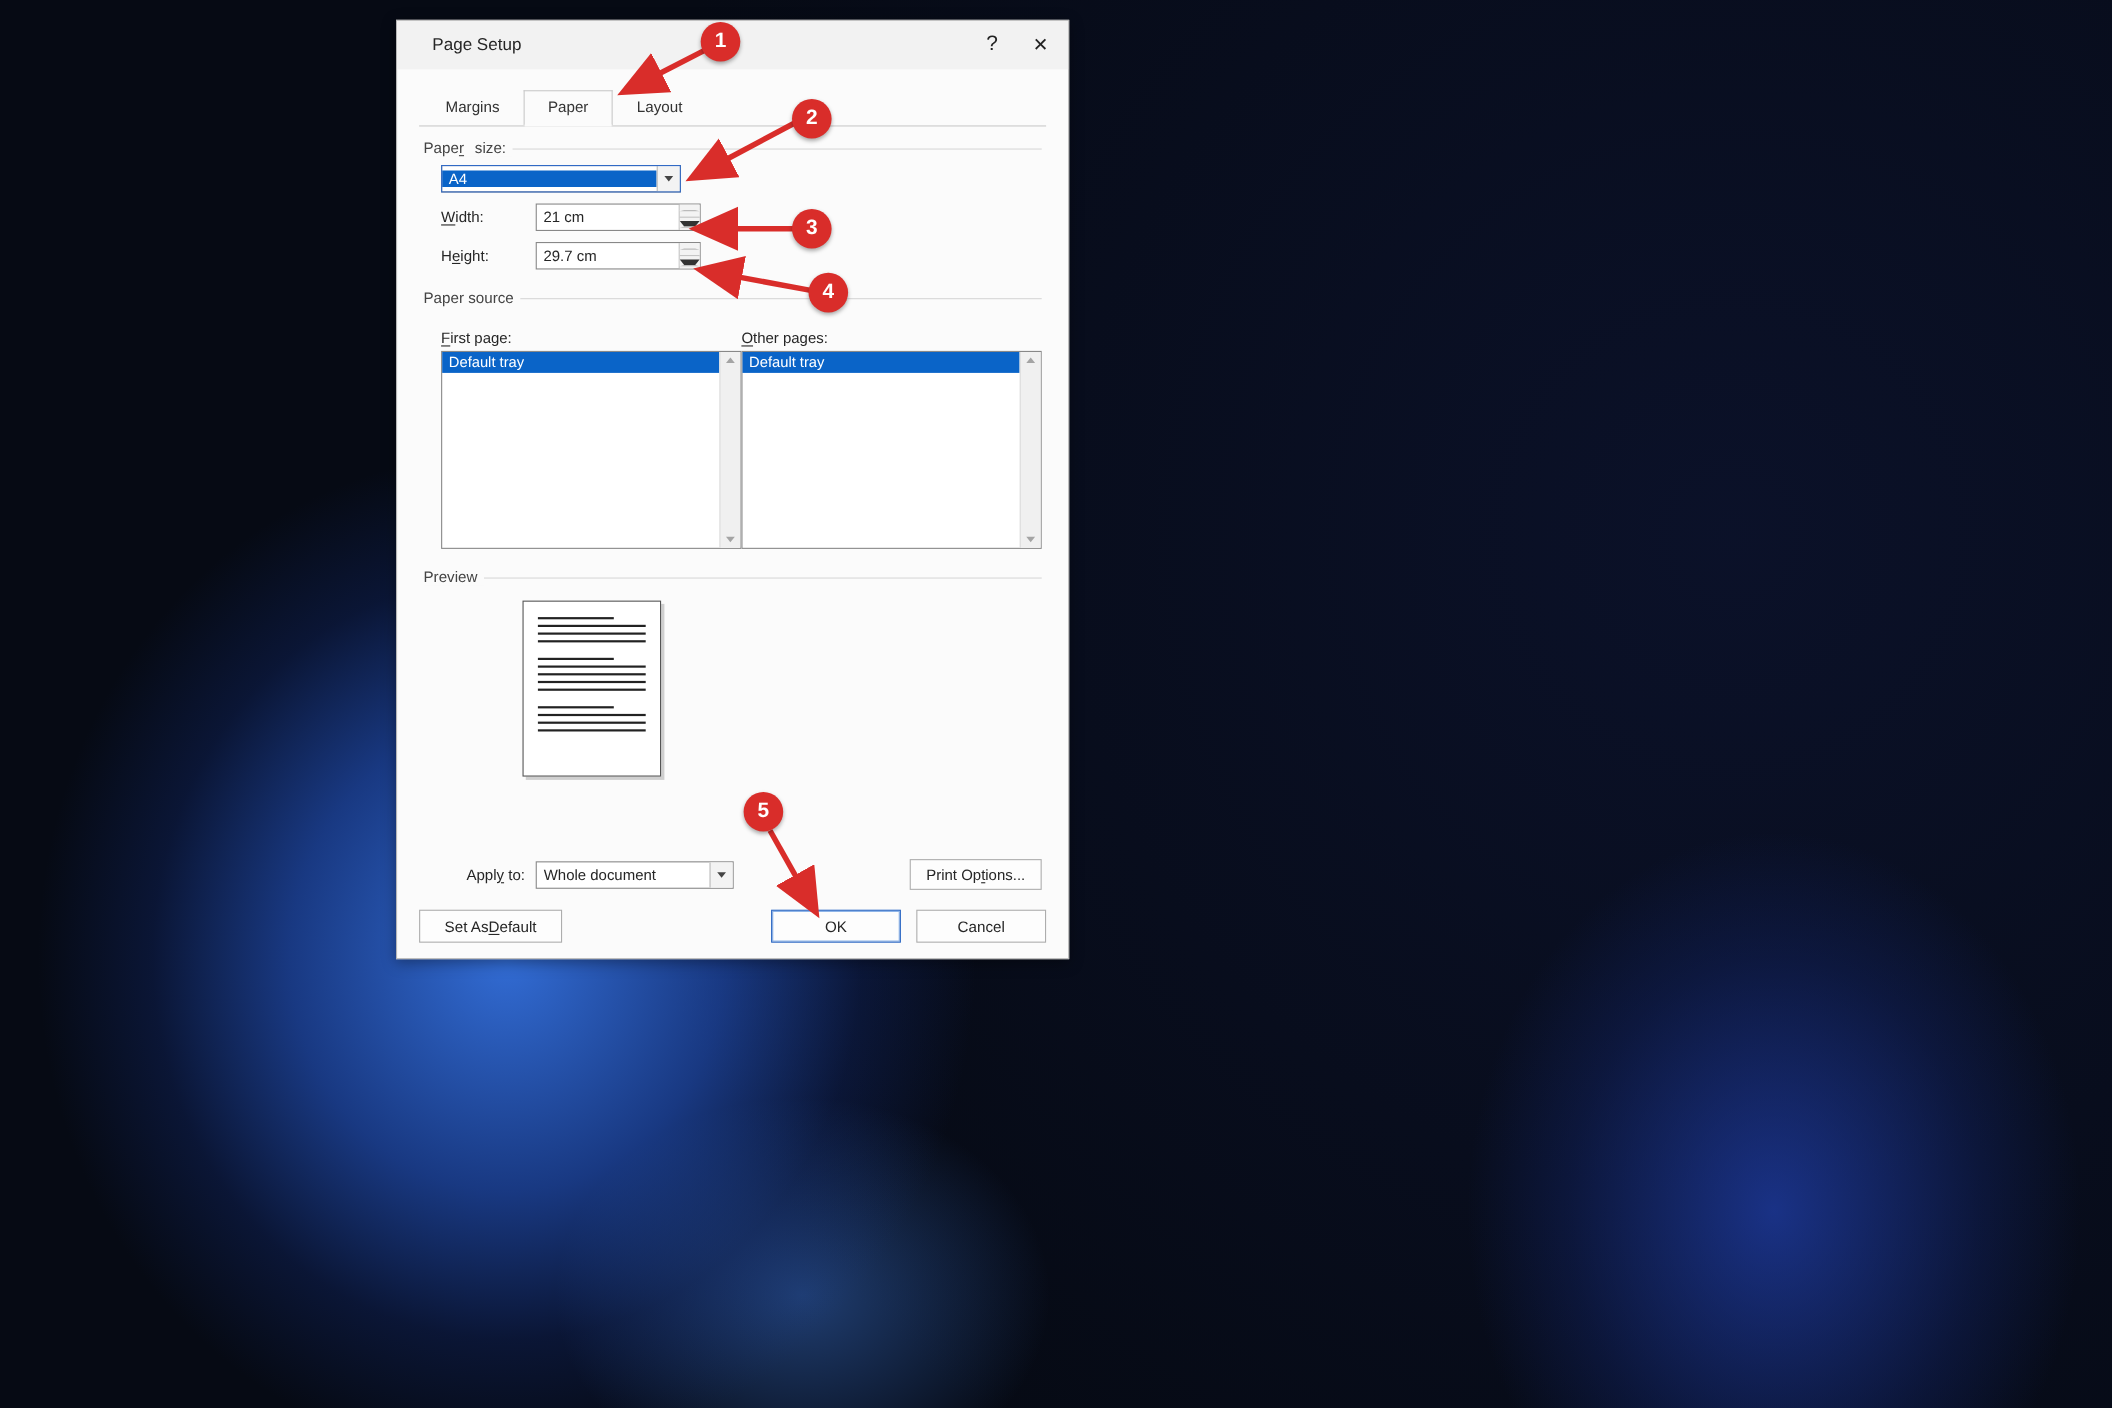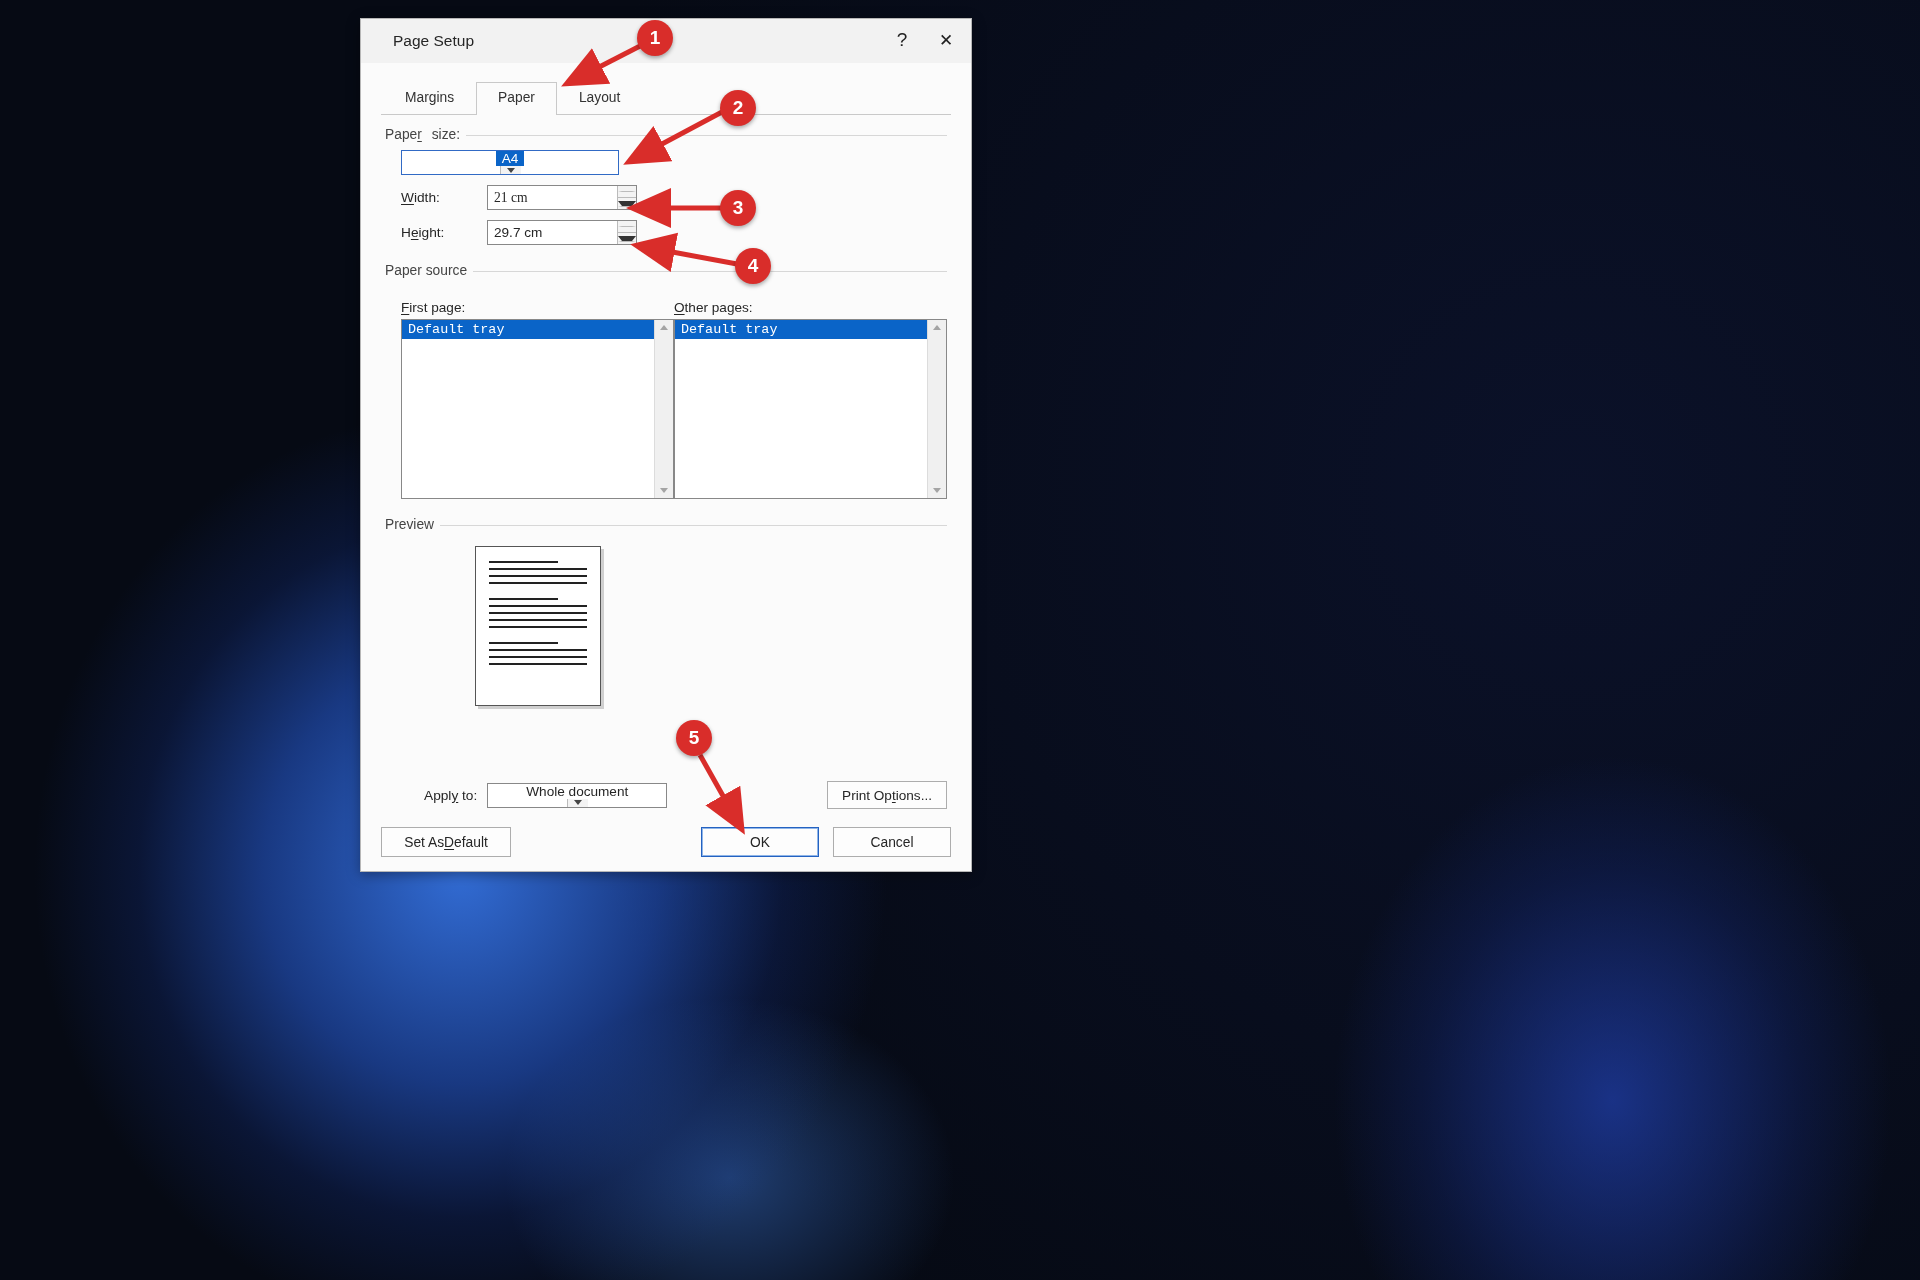--- a/index.html
+++ b/index.html
@@ -124,21 +124,21 @@
 
   
   .combo, .spinner, .outbtn {
     border: 1px solid #888;
     background: #fff;
     box-sizing: border-box;
     display: inline-flex;
     align-items: center;
     font-size: 13.6px;
   }
-  .combo { height: 25px; flex-direction: column; }
+  .combo { height: 25px; }
   .combo .value { flex: 1; padding: 0 6px; white-space: nowrap; }
   .combo .value.sel { background: #0a64c8; color: #fff; }
   .combo .arrow {
     width: 20px; height: 100%;
     border-left: 1px solid #bbb;
     display: flex; justify-content: center; align-items: center;
     background: #f3f3f3;
   }
   .combo.focus { outline: 1px solid #316ac5; outline-offset: -1px; }
   .caret-down {
@@ -178,21 +178,21 @@
     height: 178px;
     border: 1px solid #888;
     background:#fff;
     display:flex;
   }
   .listbox .items { flex:1; }
   .listbox .item {
     padding: 2px 6px;
     font-size: 13.4px;
   }
-  .listbox .item.sel { background:#0a64c8; color:#fff;font-family:Liberation Mono, monospace; }
+  .listbox .item.sel { background:#0a64c8; color:#fff; }
   .listbox .scroll {
     width:18px;
     background:#f0f0f0;
     border-left:1px solid #dcdcdc;
     display:flex; flex-direction:column; justify-content:space-between;
   }
   .listbox .scroll .tri-up, .listbox .scroll .tri-down { margin:5px auto; opacity:.4;}
 
   
   .preview-box {
@@ -291,21 +291,21 @@
     <div class="indent">
       <div class="combo focus" style="width:218px; margin-top:8px;">
         <div class="value sel">A4</div>
         <div class="arrow">
             <div class="caret-down"></div>
           </div>
       </div>
 
       <div class="row">
         <div class="lbl"><span class="u">W</span>idth:</div>
-        <div class="spinner" style="width:150px;font-family:Liberation Serif, serif;">
+        <div class="spinner" style="width:150px;">
           <div class="value">21 cm</div>
           <div class="btns">
             <div>
                 <div class="tri-up"></div>
               </div>
             <div>
                 <div class="tri-down"></div>
               </div>
           </div>
         </div>

